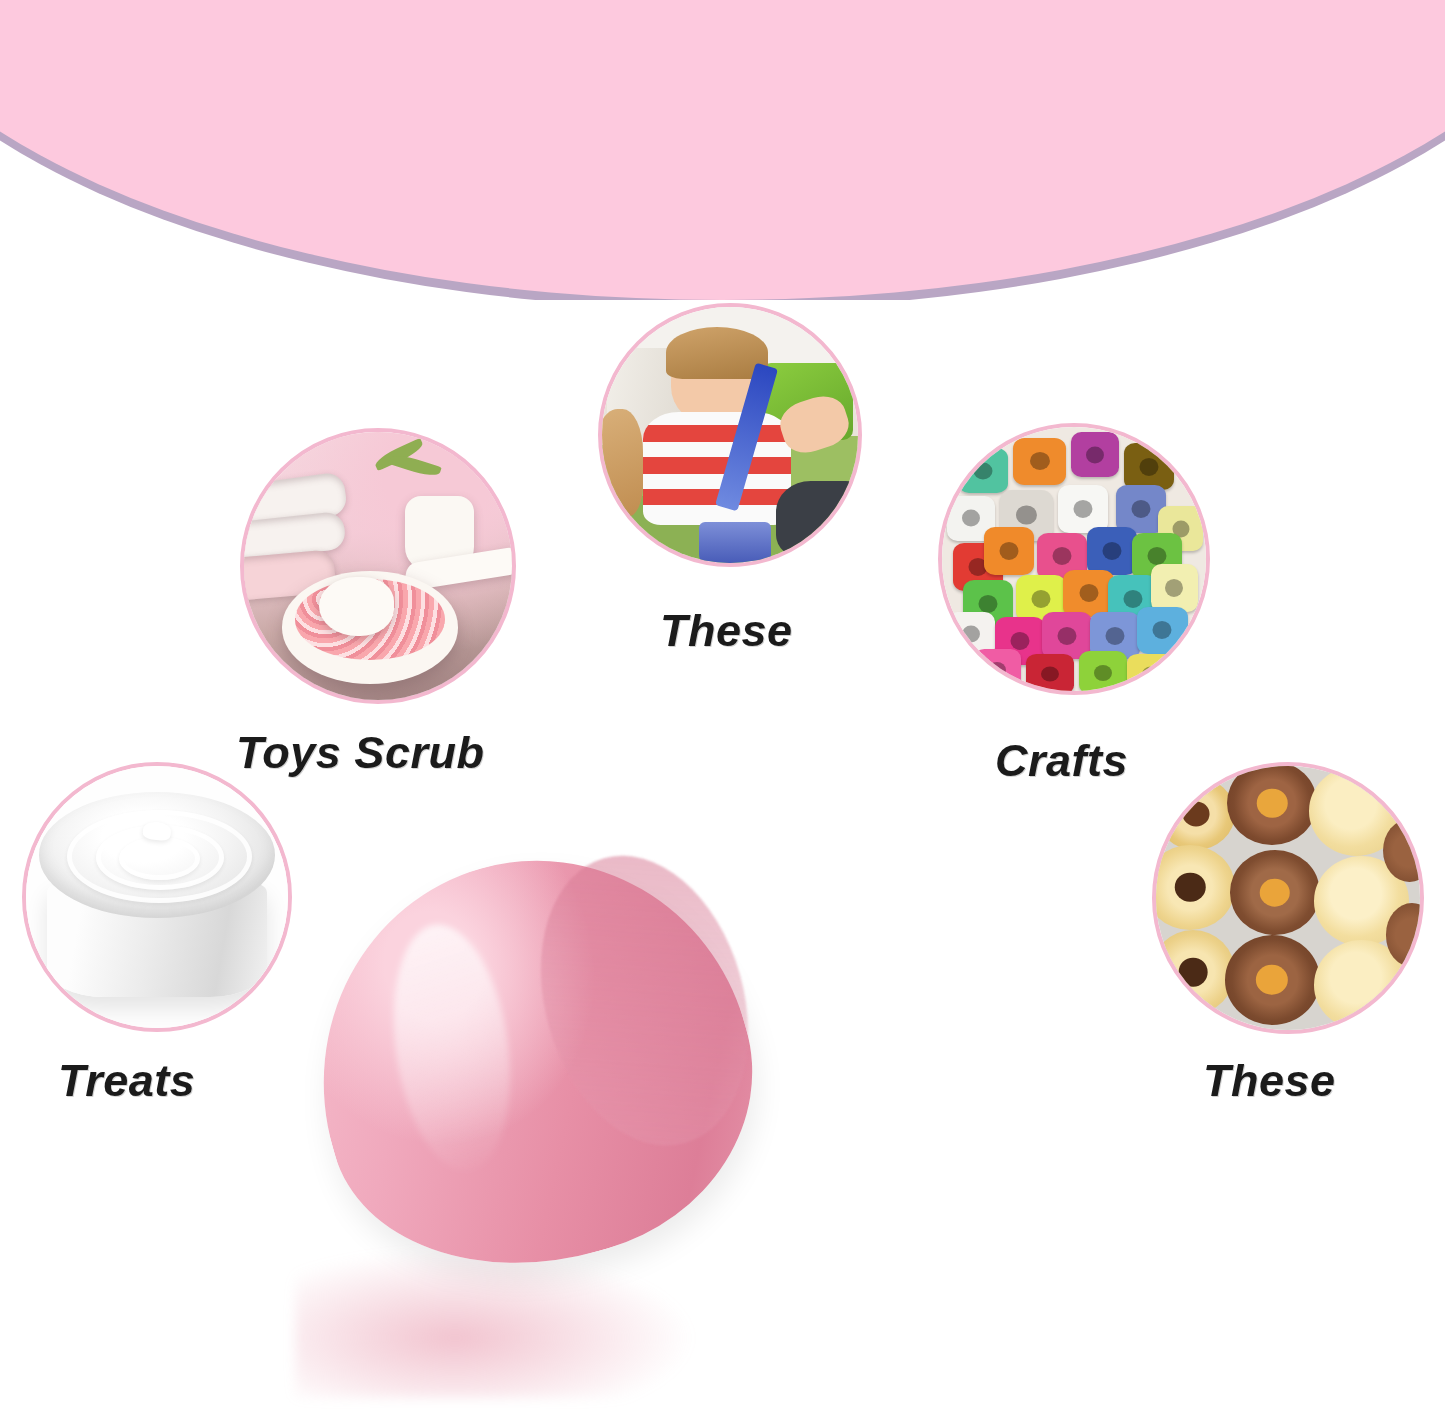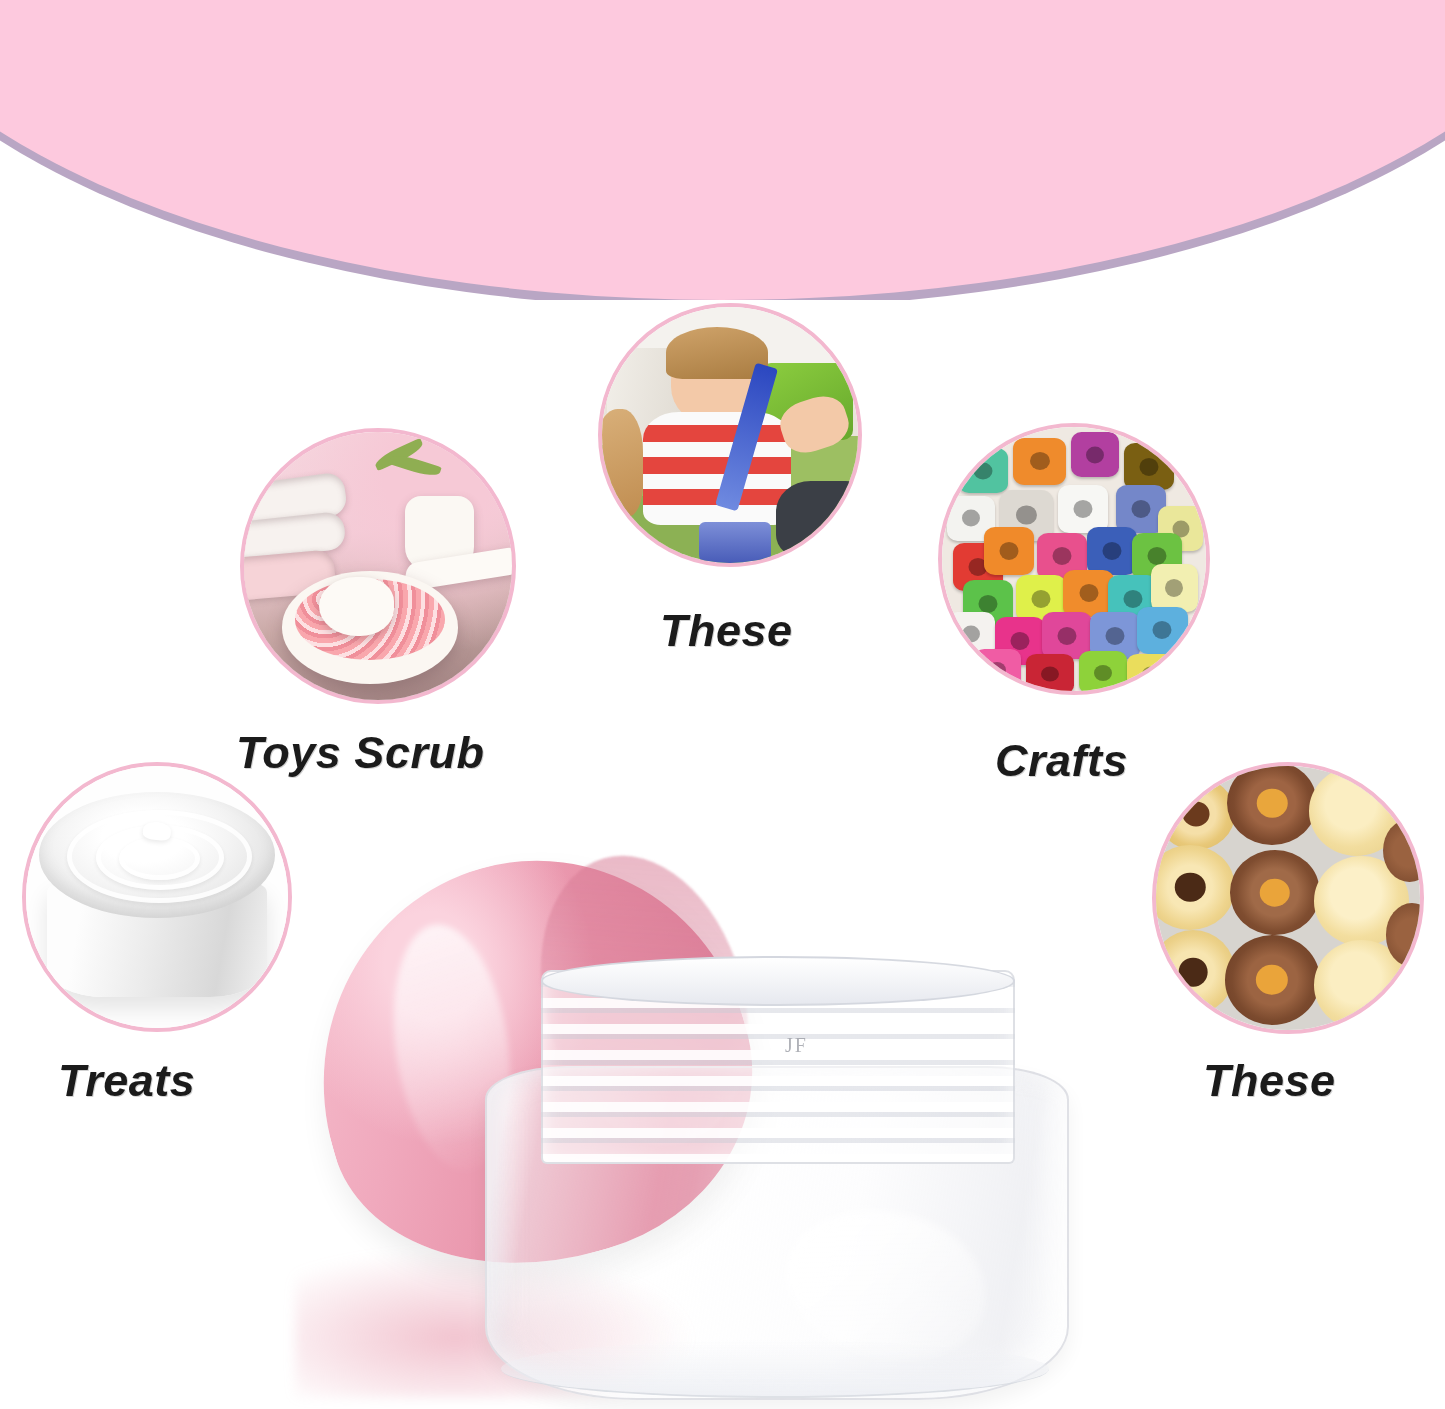--- a/index.html
+++ b/index.html
@@ -360,21 +360,13 @@
 <div class="caption" style="left:1203px;top:1058px;">These</div>
 
 <div id="product">
   <div id="jar-shadow"></div>
 
   <div id="lid">
     <div id="lid-gloss"></div>
     <div id="lid-rim"></div>
   </div>
 
-  <div id="jar">
-    <div id="jar-body"></div>
-    <div id="jar-neck"></div>
-    <div id="jar-mouth"></div>
-    <div id="jar-highlight"></div>
-    <div id="jar-base"></div>
-    <div id="jar-mark">JF</div>
-  </div>
 </div>
 
 </body></html>

